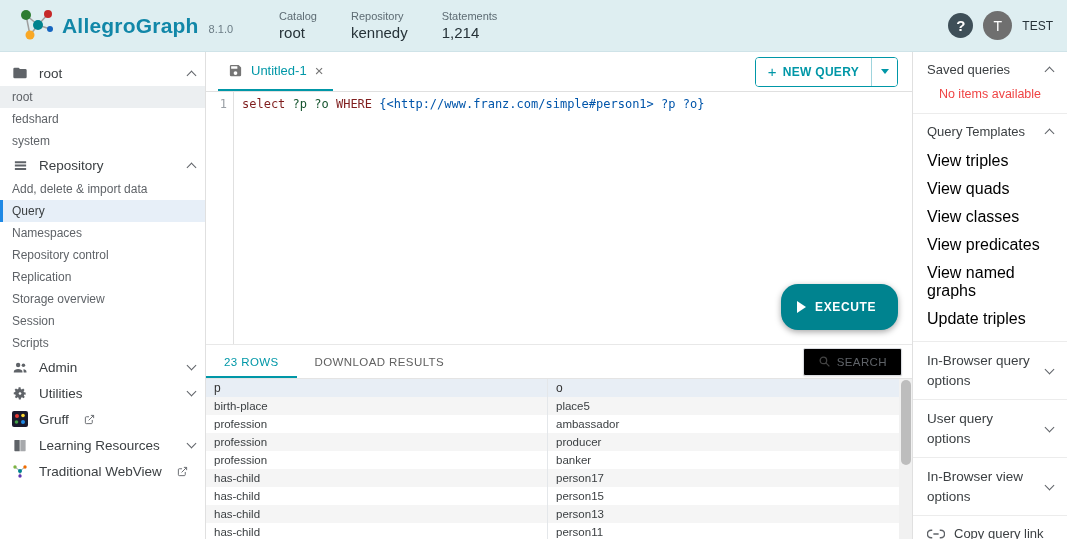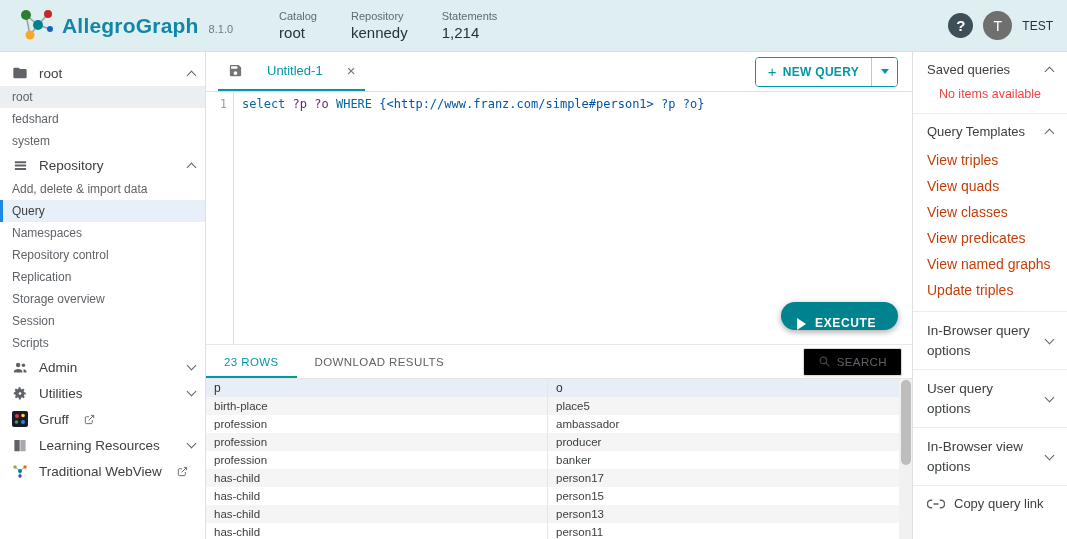--- a/index.html
+++ b/index.html
@@ -30,35 +30,35 @@
   .nav-sub.hl { background:#eceff1; }
   .nav-sub.active { background:#e7eff8; border-left:3px solid #1e88e5; padding-left:9px; color:#3c4043; }
   .chev { width:7px; height:7px; border-right:1.6px solid #5f6368; border-bottom:1.6px solid #5f6368; display:inline-block; margin-left:auto; }
   .chev.up { transform:rotate(-135deg); margin-top:4px; }
   .chev.down { transform:rotate(45deg); margin-bottom:3px; }
   .ext { margin-left:6px; display:flex; align-items:center; }
 
   
   .main { display:flex; flex-direction:column; background:#fff; min-width:0; }
   .tabbar { height:40px; border-bottom:1px solid #e0e0e0; display:flex; align-items:center; padding:0 14px 0 12px; flex:none; }
-  .tab { height:100%; display:flex; align-items:center; gap:24px; padding:0 10px; border-bottom:2px solid #0097a7; color:#0097a7; font-size:13px; cursor:pointer; }
+  .tab { height:100%; display:flex; align-items:center; gap:8px; padding:0 10px; border-bottom:2px solid #0097a7; color:#0097a7; font-size:13px; cursor:pointer; }
   .tab-close { color:#757575; font-size:15px; cursor:pointer; line-height:1; }
   .newquery { margin-left:auto; display:flex; border:1px solid #0097a7; border-radius:4px; overflow:hidden; height:30px; background:#fff; }
   .nq-main { display:flex; align-items:center; gap:6px; padding:0 12px; color:#0097a7; font-size:12px; font-weight:bold; letter-spacing:.3px; cursor:pointer; background:#fff; border:none; font-family:inherit; }
   .nq-caret { width:26px; display:flex; align-items:center; justify-content:center; border:none; border-left:1px solid #9fd4dd; background:#fff; cursor:pointer; }
   .caret-shape { width:0; height:0; border-left:4px solid transparent; border-right:4px solid transparent; border-top:5px solid #0097a7; }
   .plus { font-size:15px; font-weight:normal; }
 
   .editor { height:253px; position:relative; display:flex; flex:none; border-bottom:1px solid #e8e8e8; }
   .gutter { width:28px; border-right:1px solid #e0e0e0; padding:5px 6px 0 0; text-align:right; color:#9aa0a6; font-family:"DejaVu Sans Mono", monospace; font-size:12px; flex:none; }
   .code { padding:5px 8px; font-family:"DejaVu Sans Mono", monospace; font-size:12px; white-space:pre; color:#333; }
-  .tok-kw { color:#0369a1; }
-  .tok-var { color:#701a75; }
+  .tok-kw { color:#7f1d1d; }
+  .tok-var { color:#14532d; }
   .tok-rest { color:#05a; }
-  .execute-btn { position:absolute; right:14px; bottom:14px; background:#00838f; color:#fff; border:none; border-radius:17px; height:28px; padding:0 22px 0 16px; display:flex; align-items:flex-end; gap:9px; font-size:12px; font-weight:bold; letter-spacing:.6px; font-family:inherit; cursor:pointer; box-shadow:0 2px 6px rgba(0,0,0,.35); }
+  .execute-btn { position:absolute; right:14px; bottom:14px; background:#00838f; color:#fff; border:none; border-radius:17px; height:46px; padding:0 22px 0 16px; display:flex; align-items:center; gap:9px; font-size:12px; font-weight:bold; letter-spacing:.6px; font-family:inherit; cursor:pointer; box-shadow:0 2px 6px rgba(0,0,0,.35); }
   .play-shape { width:0; height:0; border-top:6px solid transparent; border-bottom:6px solid transparent; border-left:9px solid #fff; }
 
   
   .results { flex:1; display:flex; flex-direction:column; min-height:0; }
   .rtabs { height:34px; display:flex; align-items:stretch; border-bottom:1px solid #e4e4e4; flex:none; padding-right:10px; }
   .rtab { display:flex; align-items:center; padding:0 18px; font-size:11.5px; letter-spacing:.4px; color:#616161; cursor:pointer; }
   .rtab.active { color:#0097a7; box-shadow:inset 0 -2px 0 #0097a7; }
   .search-btn { margin-left:auto; align-self:center; display:flex; align-items:center; gap:6px; height:28px; padding:0 14px; border:1px solid #dadce0; border-radius:2px; background:#000000; color:#5f6368; font-size:11.5px; letter-spacing:.4px; cursor:pointer; box-shadow:0 1px 2px rgba(0,0,0,.08);justify-content:flex-end; }
 
   .table-wrap { flex:1; position:relative; padding-right:13px; min-height:0; overflow:hidden; }
@@ -69,21 +69,21 @@
   .ocell { border-left:1px solid #e4e7ea; height:100%; display:flex; align-items:center; }
   .trow.odd { background:#f5f5f5; }
   .vscroll { position:absolute; top:0; right:0; width:13px; bottom:0; background:#f1f1f1; }
   .vthumb { position:absolute; top:1px; left:1.5px; width:10px; height:85px; background:#bdbdbd; border-radius:5px; cursor:pointer; }
 
   
   .rightbar { border-left:1px solid #e0e0e0; background:#fff; overflow:hidden; font-size:13px; }
   .rb-head { display:flex; align-items:center; padding:10px 14px 8px 14px; color:#3c4043; font-size:13px; cursor:pointer; }
   .rb-head .chev { margin-left:auto; }
   .rb-empty { text-align:center; color:#ef4444; font-size:12.5px; padding:2px 0 12px; border-bottom:1px solid #ececec; }
-  .rb-item { padding:5px 14px; font-size:14px; color:#c2410c; cursor:pointer; }
+  .rb-item { padding:5px 14px; font-size:16px; color:#000000; cursor:pointer; }
   .rb-item:last-of-type { }
   .rb-section { display:flex; align-items:center; padding:9px 14px; border-top:1px solid #ececec; color:#3c4043; font-size:13.5px; cursor:pointer; line-height:1.45; }
   .rb-section .label { max-width:105px; }
   .rb-section .chev { margin-left:auto; flex:none; }
   .rb-link { display:flex; align-items:center; gap:9px; padding:10px 14px; border-top:1px solid #ececec; color:#3c4043; font-size:13px; cursor:pointer; }
   .tpl-group { padding-bottom:8px; border-bottom:0; }
 </style>
 </head>
 <body>
 

